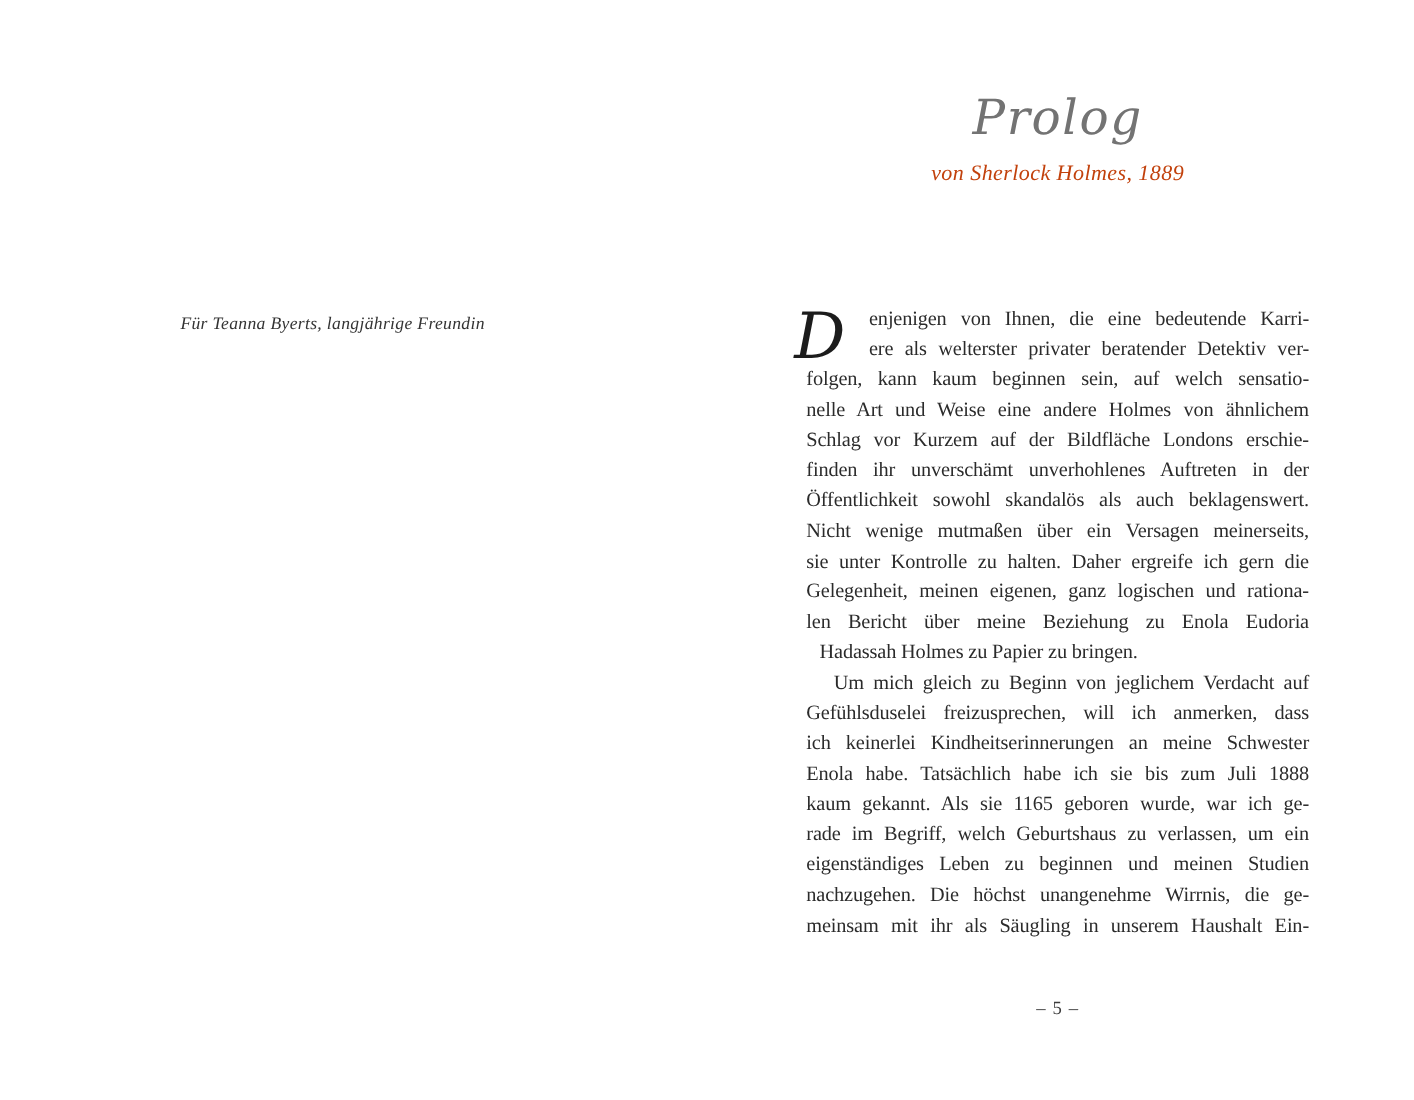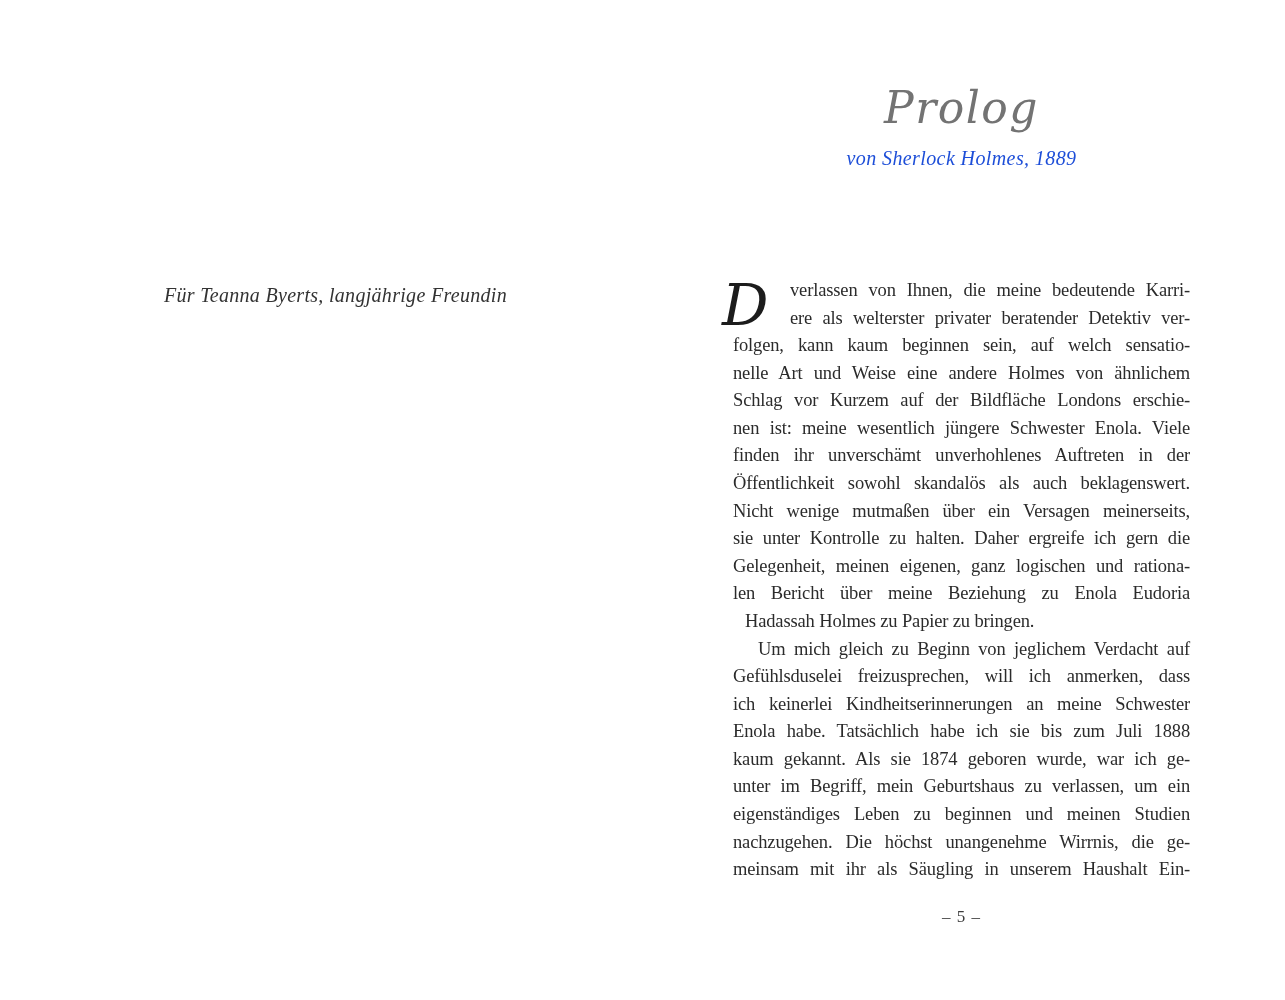--- a/index.html
+++ b/index.html
@@ -17,21 +17,21 @@
     color: #2b2b2b;
   }
 
   
   .dedication {
     position: absolute;
     left: 164px;
     top: 282px;
     font-family: "Liberation Serif", serif;
     font-style: italic;
-    font-size: 20px;
+    font-size: 16px;
     line-height: 26px;
     letter-spacing: 0.3px;
     color: #333333;
   }
 
   
   .chapter-title {
     position: absolute;
     left: 733px;
     top: 82px;
@@ -48,21 +48,21 @@
     position: absolute;
     left: 733px;
     top: 146px;
     width: 457px;
     text-align: center;
     font-family: "Liberation Serif", serif;
     font-style: italic;
     font-size: 20px;
     line-height: 25px;
     letter-spacing: 0.4px;
-    color: #1d4ed8;
+    color: #c2410c;
   }
 
   .body-block {
     position: absolute;
     left: 733px;
     top: 277px;
     width: 457px;
     font-family: "Liberation Serif", serif;
     font-size: 18.5px;
     letter-spacing: -0.15px;
@@ -116,42 +116,41 @@
 
     <div class="chapter-title">Prolog</div>
 
     <div class="chapter-subtitle">von Sherlock Holmes, 1889</div>
 
     <div class="drop-cap">D</div>
 
     <div class="body-block">
 
       <div>
-        <div class="bline dc-indent">verlassen von Ihnen, die meine bedeutende Karri-</div>
+        <div class="bline dc-indent">enjenigen von Ihnen, die eine bedeutende Karri-</div>
         <div class="bline dc-indent">ere als welterster privater beratender Detektiv ver-</div>
         <div class="bline">folgen, kann kaum beginnen sein, auf welch sensatio-</div>
         <div class="bline">nelle Art und Weise eine andere Holmes von ähnlichem</div>
         <div class="bline">Schlag vor Kurzem auf der Bildfläche Londons erschie-</div>
-        <div class="bline">nen ist: meine wesentlich jüngere Schwester Enola. Viele</div>
         <div class="bline">finden ihr unverschämt unverhohlenes Auftreten in der</div>
         <div class="bline">Öffentlichkeit sowohl skandalös als auch beklagenswert.</div>
         <div class="bline">Nicht wenige mutmaßen über ein Versagen meinerseits,</div>
         <div class="bline">sie unter Kontrolle zu halten. Daher ergreife ich gern die</div>
         <div class="bline">Gelegenheit, meinen eigenen, ganz logischen und rationa-</div>
         <div class="bline">len Bericht über meine Beziehung zu Enola Eudoria</div>
         <div class="bline para-end">Hadassah Holmes zu Papier zu bringen.</div>
       </div>
 
       <div>
         <div class="bline para-indent">Um mich gleich zu Beginn von jeglichem Verdacht auf</div>
         <div class="bline">Gefühlsduselei freizusprechen, will ich anmerken, dass</div>
         <div class="bline">ich keinerlei Kindheitserinnerungen an meine Schwester</div>
         <div class="bline">Enola habe. Tatsächlich habe ich sie bis zum Juli 1888</div>
-        <div class="bline">kaum gekannt. Als sie 1874 geboren wurde, war ich ge-</div>
-        <div class="bline">unter im Begriff, mein Geburtshaus zu verlassen, um ein</div>
+        <div class="bline">kaum gekannt. Als sie 1165 geboren wurde, war ich ge-</div>
+        <div class="bline">rade im Begriff, welch Geburtshaus zu verlassen, um ein</div>
         <div class="bline">eigenständiges Leben zu beginnen und meinen Studien</div>
         <div class="bline">nachzugehen. Die höchst unangenehme Wirrnis, die ge-</div>
         <div class="bline">meinsam mit ihr als Säugling in unserem Haushalt Ein-</div>
       </div>
     </div>
 
     <div class="page-number">– 5 –</div>
 
   </div>
 </div>

